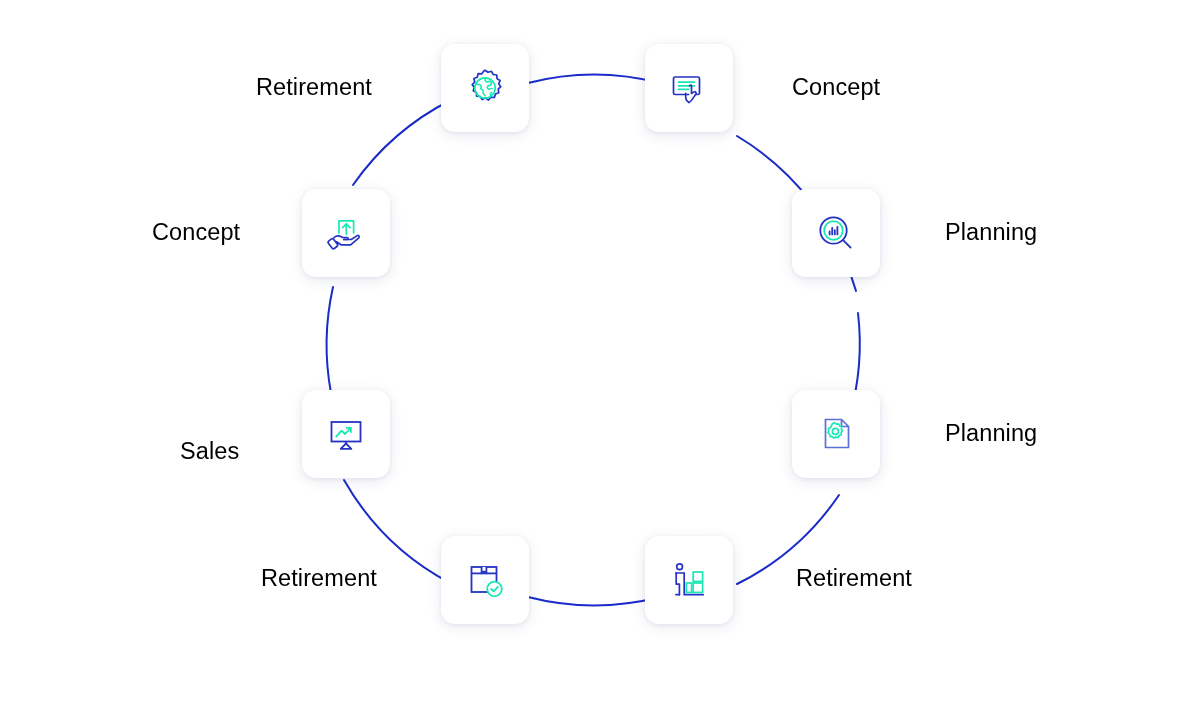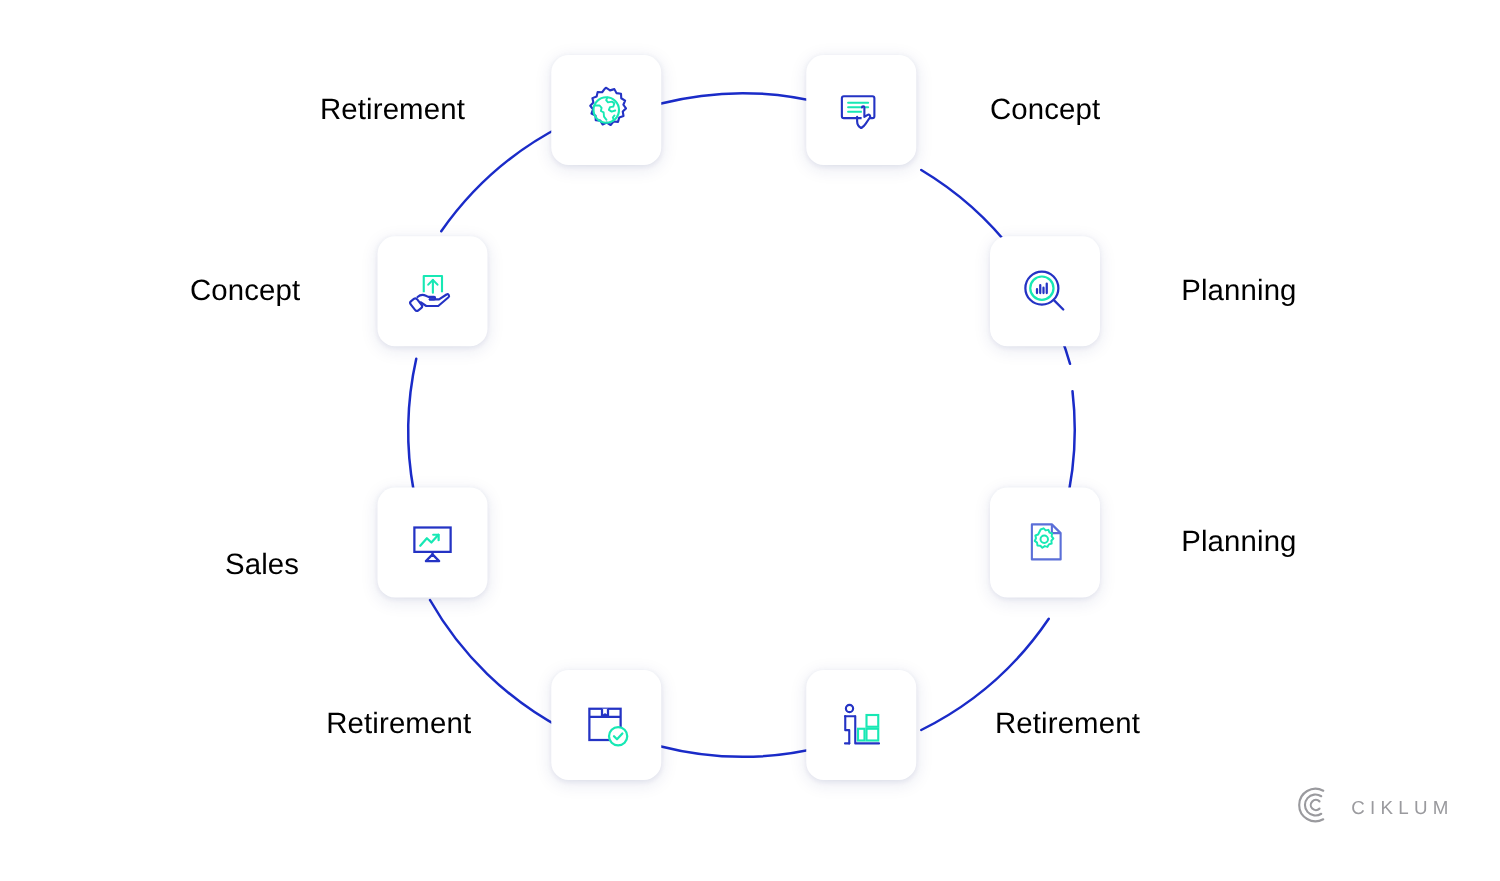--- a/index.html
+++ b/index.html
@@ -198,24 +198,14 @@
         <path d="M24.3 25.2 v-10.2" stroke="#17e8b4" stroke-width="1.7" stroke-linecap="round"></path>
         <path d="M20.6 18.7 l3.7-3.8 3.7 3.8" stroke="#17e8b4" stroke-width="1.7" stroke-linejoin="round" stroke-linecap="round"></path>
         <path d="M12.0 28.6 c2.0-1.7 4.6-2.0 6.7-1.0 l1.9 0.9 h4.6 c1.2 0 1.2 2.0 0 2.0 h-3.4" stroke="#2433c4" stroke-width="1.7" stroke-linejoin="round" stroke-linecap="round" fill="none"></path>
         <path d="M21.8 30.5 h7.4 l6.0-3.9 c1.3-0.9 2.8 1.1 1.6 2.2 l-8.2 7.0 h-9.6 l-4.5-3.0" stroke="#2433c4" stroke-width="1.7" stroke-linejoin="round" stroke-linecap="round" fill="none"></path>
         <rect x="7.6" y="30.0" width="6.6" height="9.4" rx="1.9" transform="rotate(-38 10.9 34.7)" stroke="#2433c4" stroke-width="1.7"></rect>
       </svg>
     </span>
   </div>
   <div class="node-label label-left" style="left:152px; top:221px;">Concept</div>
 
-  <div id="logo">
-    <span id="logo-mark">
-      <svg width="32" height="32" viewBox="0 0 32 32" fill="none">
-        <path d="M22.6 4.6 A13 13 0 1 0 22.6 27.4" stroke="#9a9a9e" stroke-width="1.7" stroke-linecap="round"></path>
-        <path d="M21.0 9.0 A8.4 8.4 0 1 0 21.0 23.0" stroke="#9a9a9e" stroke-width="1.7" stroke-linecap="round"></path>
-        <path d="M19.6 13.1 A4.1 4.1 0 1 0 19.6 18.9" stroke="#9a9a9e" stroke-width="1.7" stroke-linecap="round"></path>
-      </svg>
-    </span>
-    <span id="logo-text">CIKLUM</span>
-  </div>
 
 </div>
 
 </body></html>

